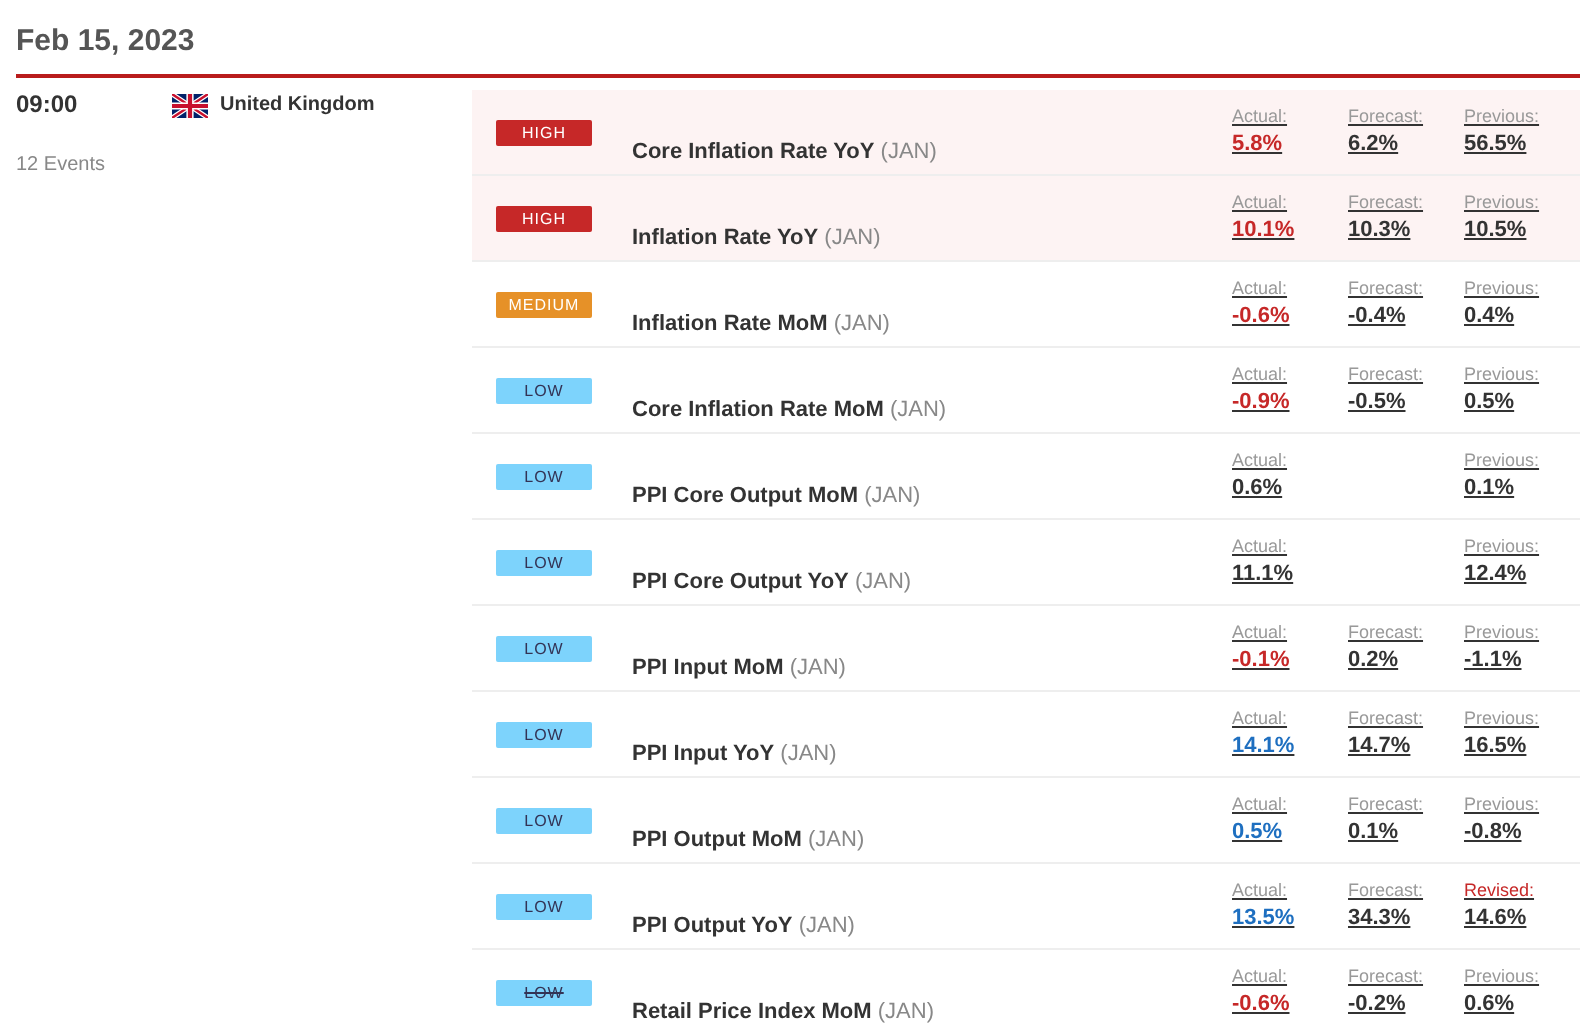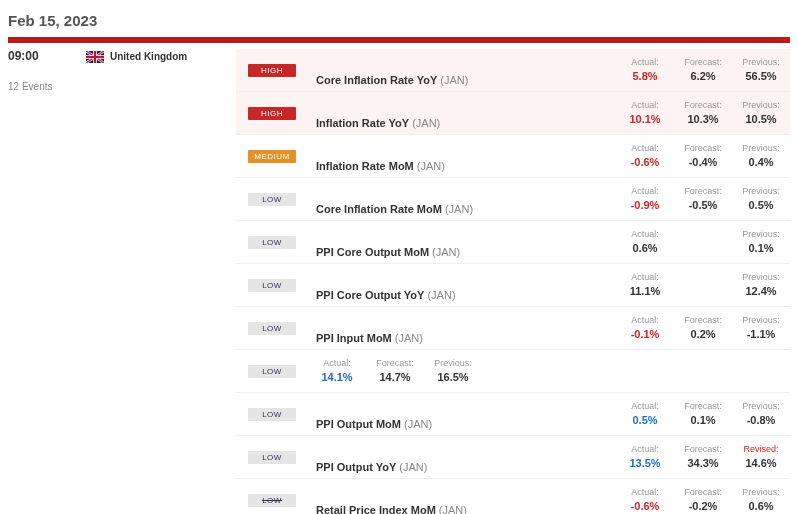--- a/index.html
+++ b/index.html
@@ -10,21 +10,21 @@
     color: #333;
     background: #fff;
     width: 798px;
     box-sizing: border-box;
   }
   .date-header {
     font-size: 15px;
     font-weight: bold;
     color: #555;
     padding: 4px 0 8px 0;
-    border-bottom: 6px solid #b91c1c;
+    border-bottom: 2px solid #b91c1c;
     margin-bottom: 6px;
   }
   .container {
     display: flex;
   }
   .time-col {
     width: 78px;
     flex-shrink: 0;
   }
   .time {
@@ -80,42 +80,42 @@
     text-align: center;
     font-size: 8px;
     font-weight: normal;
     letter-spacing: 0.5px;
     padding: 2px 0;
     border-radius: 1px;
     color: #fff;
   }
   .impact.high { background: #c62828; }
   .impact.medium { background: #e69128; }
-  .impact.low { background: #e5e5e5; color:#335; }
+  .impact.low { background: #7dd3fc; color:#335; }
   .impact.low.strike { text-decoration: line-through; }
   .name-cell {
     flex: 1;
     padding: 0 8px;
     margin-top: 20px;
   }
   .ev-name {
     font-size: 11px;
     font-weight: bold;
     color: #333;
   }
   .ev-period {
     font-size: 11px;
     font-weight: normal;
     color: #888;
   }
   .val-cell {
     width: 58px;
     flex-shrink: 0;
-    text-align: center;
     line-height: 1.3;
+    text-decoration: underline;
   }
   .val-label {
     font-size: 9px;
     color: #999;
   }
   .val-num {
     font-size: 11px;
     font-weight: bold;
   }
   .v-red { color: #c62828; }
@@ -261,20 +261,21 @@
         </div>
         <div class="val-cell">
           <div class="val-label">Previous:</div>
           <div class="val-num v-black">-1.1%</div>
         </div>
       </div>
       <div class="event-row">
         <div class="impact-cell">
           <span class="impact low">LOW</span>
         </div>
+        <div class="name-cell"><span class="ev-name">PPI Input YoY</span><span class="ev-period"> (JAN)</span></div>
         <div class="val-cell">
           <div class="val-label">Actual:</div>
           <div class="val-num v-blue">14.1%</div>
         </div>
         <div class="val-cell">
           <div class="val-label">Forecast:</div>
           <div class="val-num v-black">14.7%</div>
         </div>
         <div class="val-cell">
           <div class="val-label">Previous:</div>

